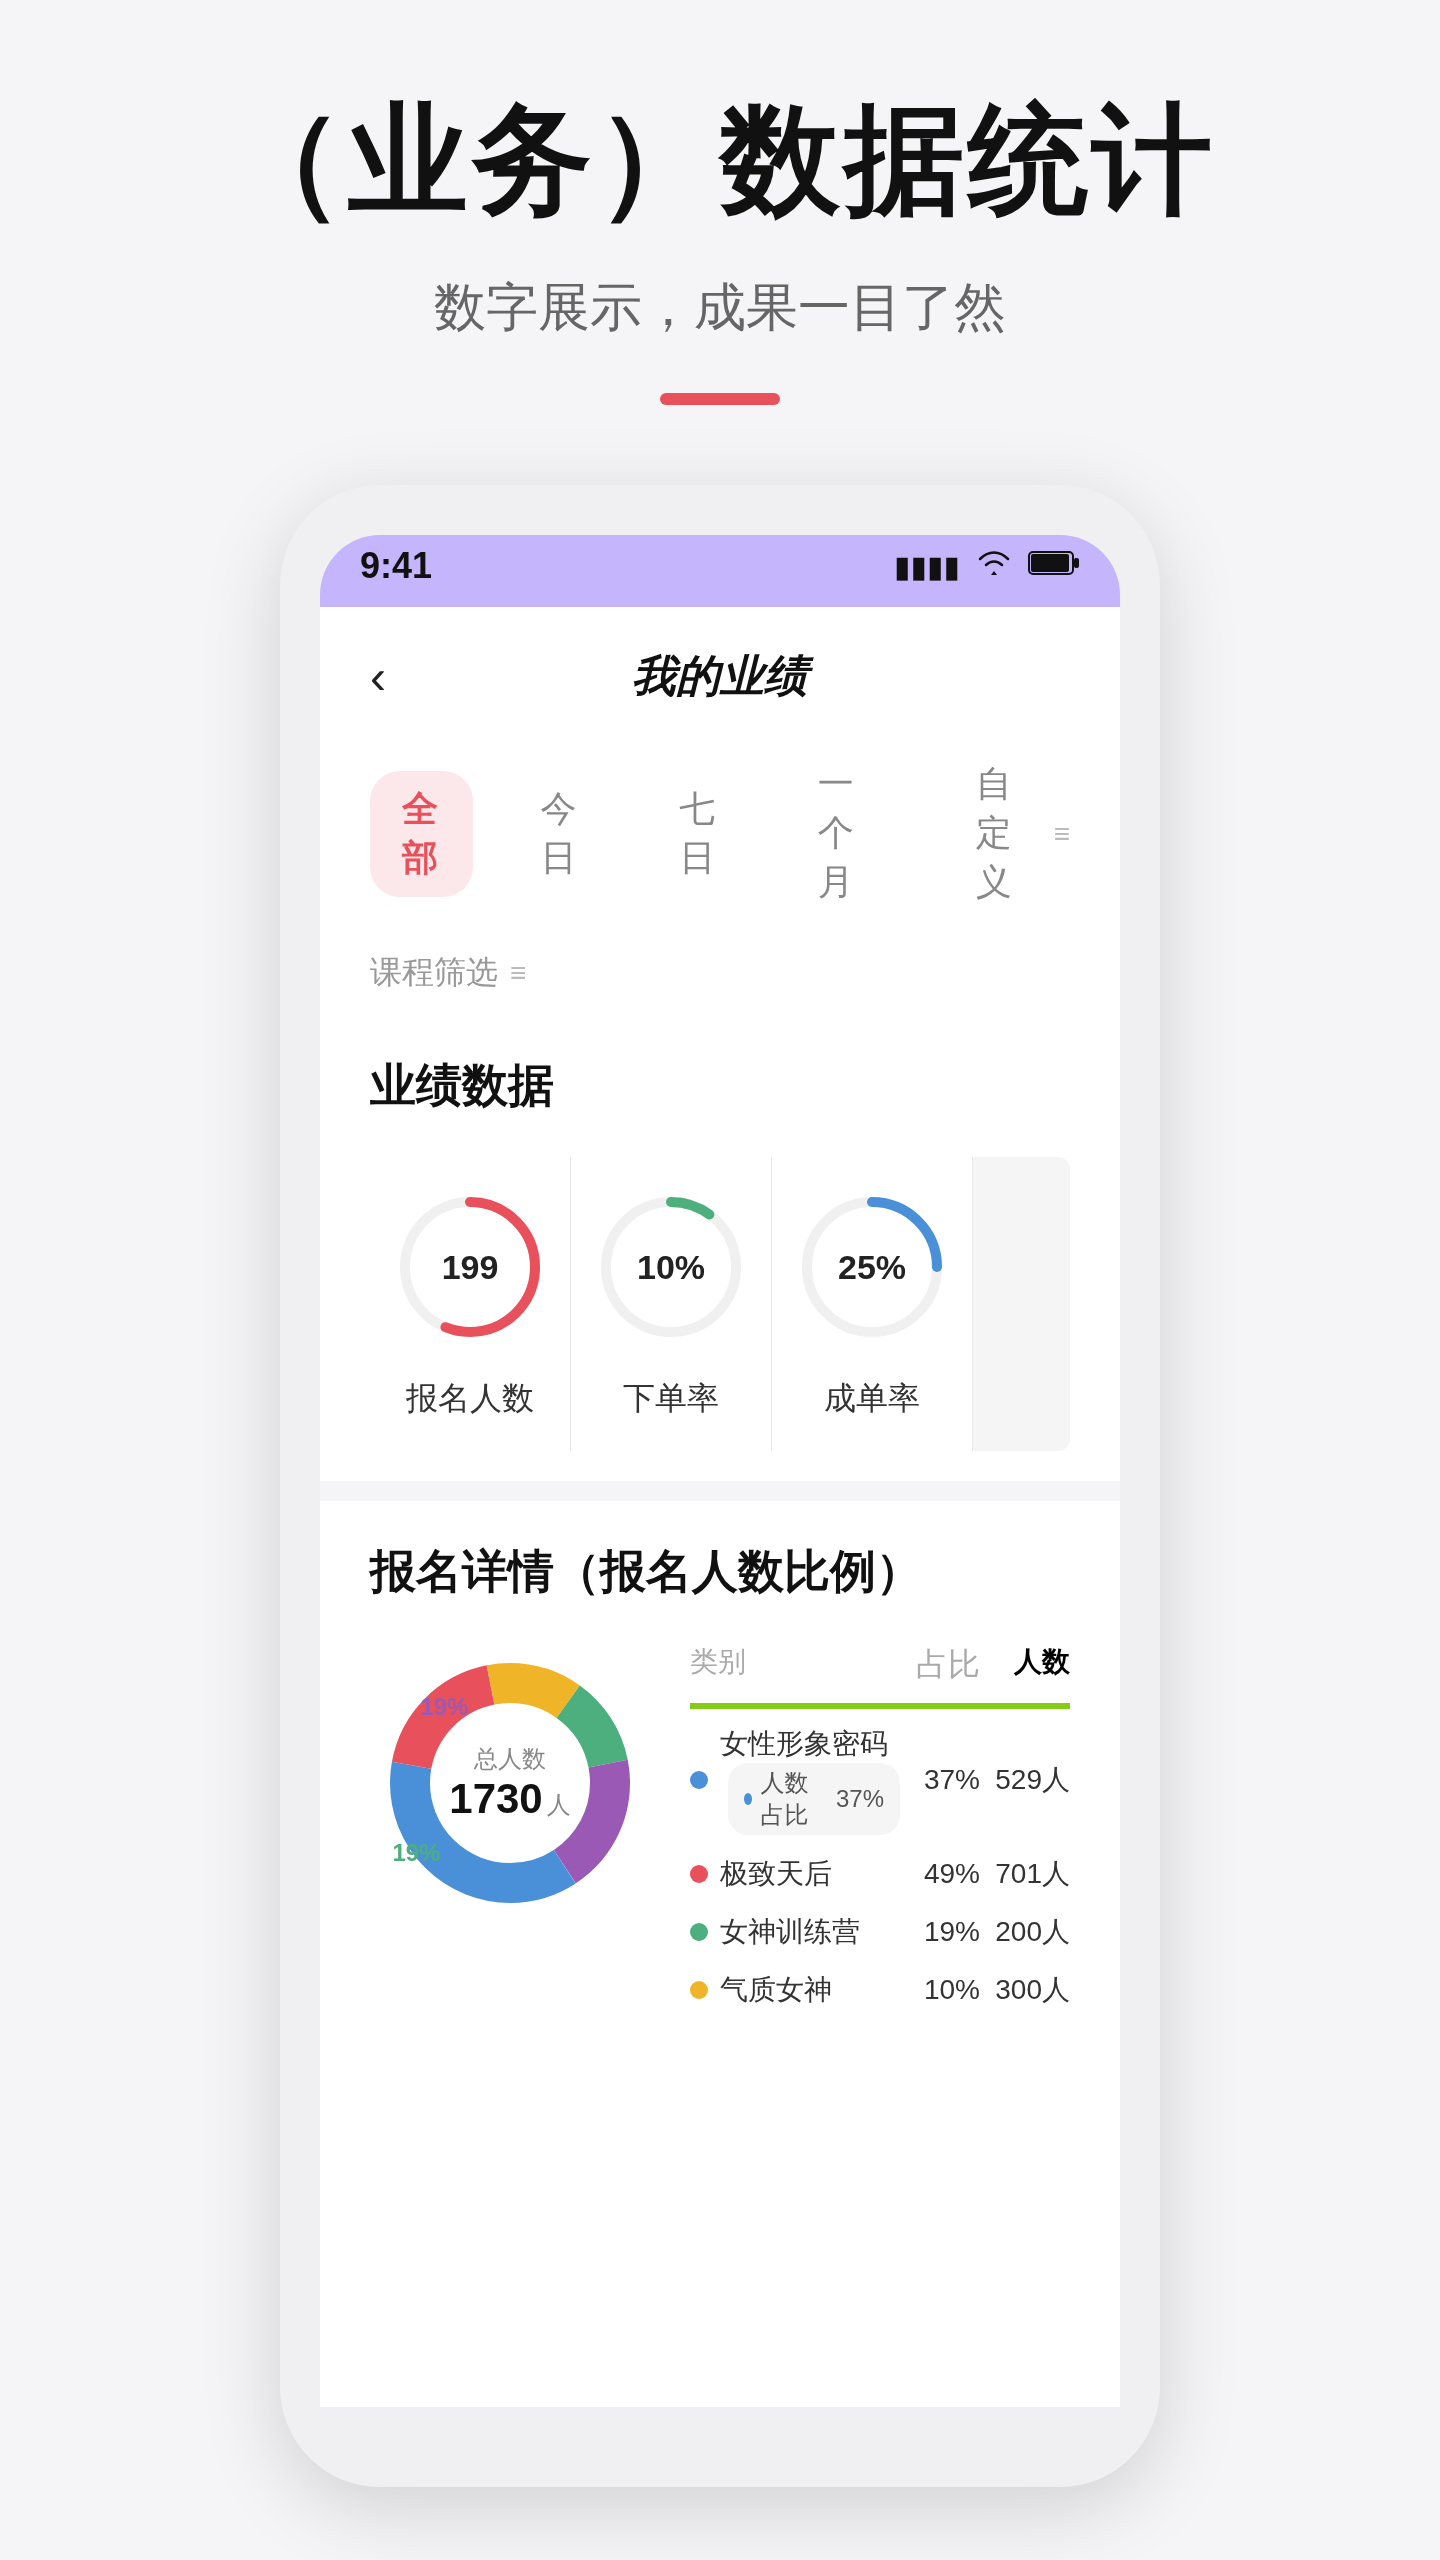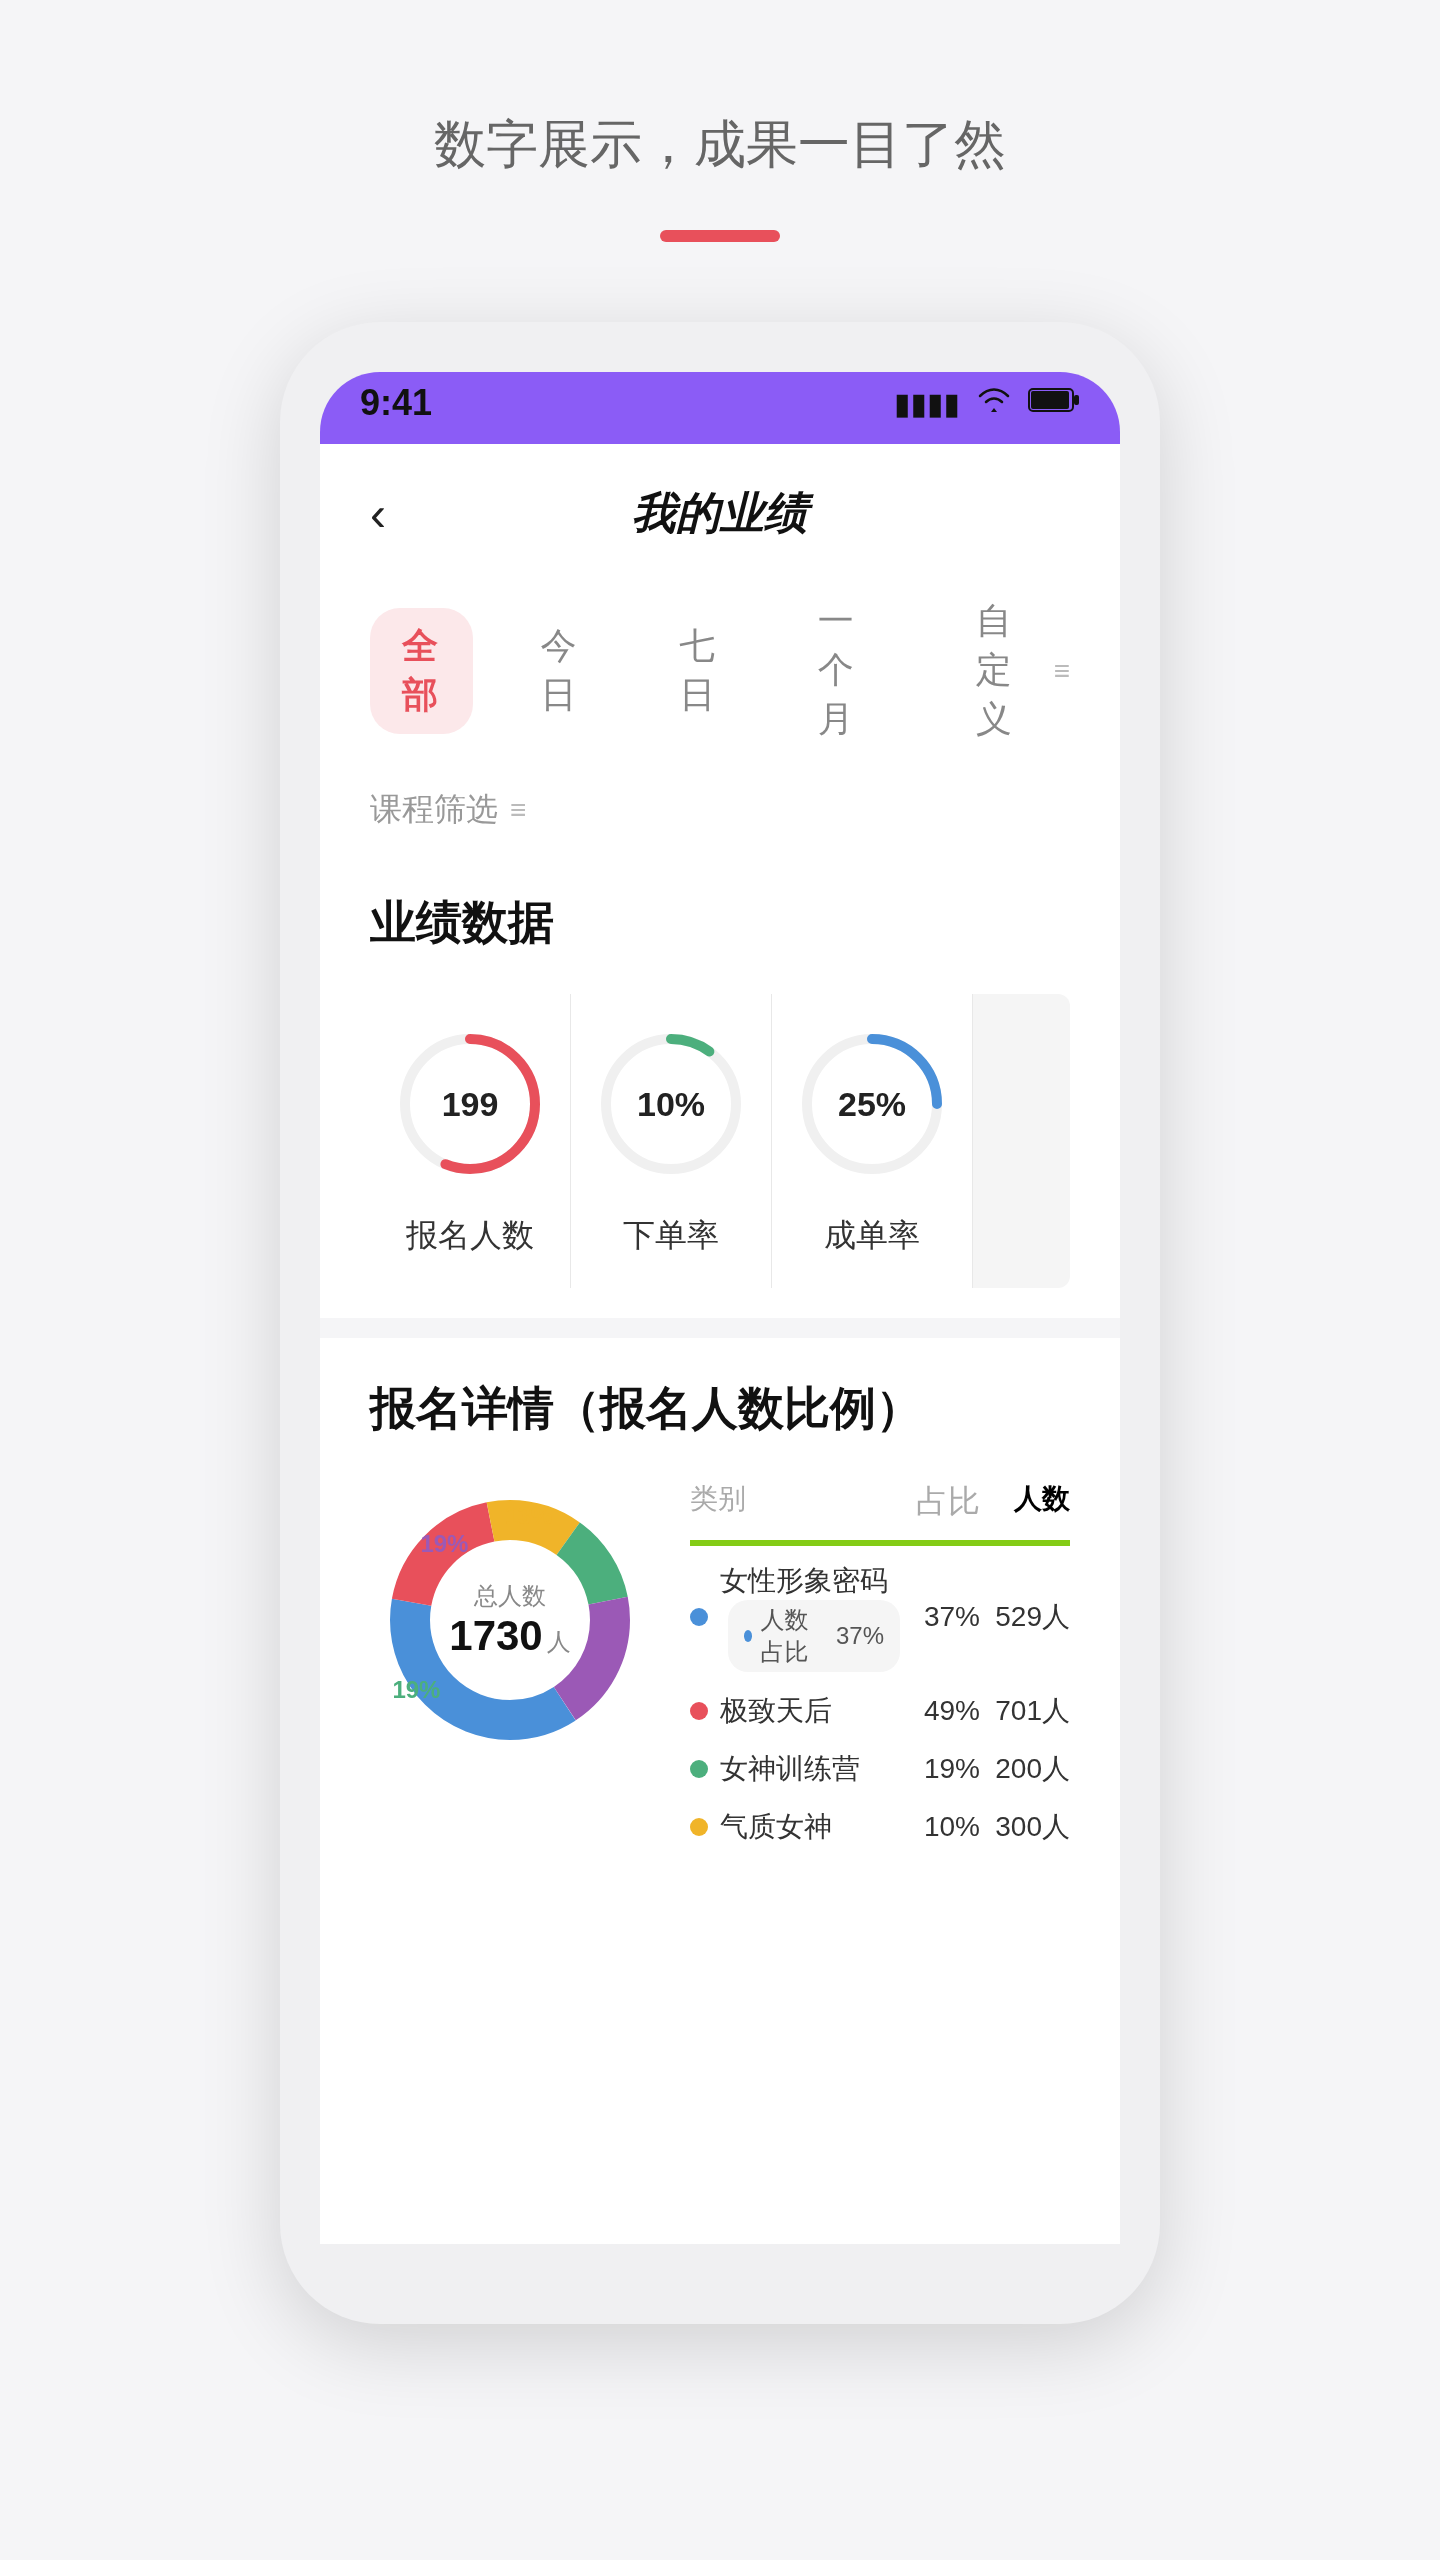--- a/index.html
+++ b/index.html
@@ -53,21 +53,21 @@
       position: relative;
       overflow: hidden;
     }
 
     
     .phone-top-bar {
       display: flex;
       justify-content: space-between;
       align-items: center;
       padding: 10px 40px 20px;
-      background: #8b5cf6;
+      background: #c4b5fd;
       border-radius: 60px 60px 0 0;
     }
     .phone-time {
       font-size: 36px;
       font-weight: 600;
       color: #111;
     }
     .phone-status {
       display: flex;
       align-items: center;
@@ -302,20 +302,21 @@
     .legend-badge-dot {
       width: 12px;
       height: 12px;
       border-radius: 50%;
     }
   </style>
 </head>
 <body>
 
 <div class="marketing-area">
+  <h1 class="marketing-title">（业务）数据统计</h1>
   <p class="marketing-subtitle">数字展示，成果一目了然</p>
   <div class="red-bar"></div>
 </div>
 
 <div class="phone-frame">
 
   <div class="phone-top-bar">
     <span class="phone-time">9:41</span>
     <div class="phone-status">
       <span class="signal-icon">▮▮▮▮</span>

